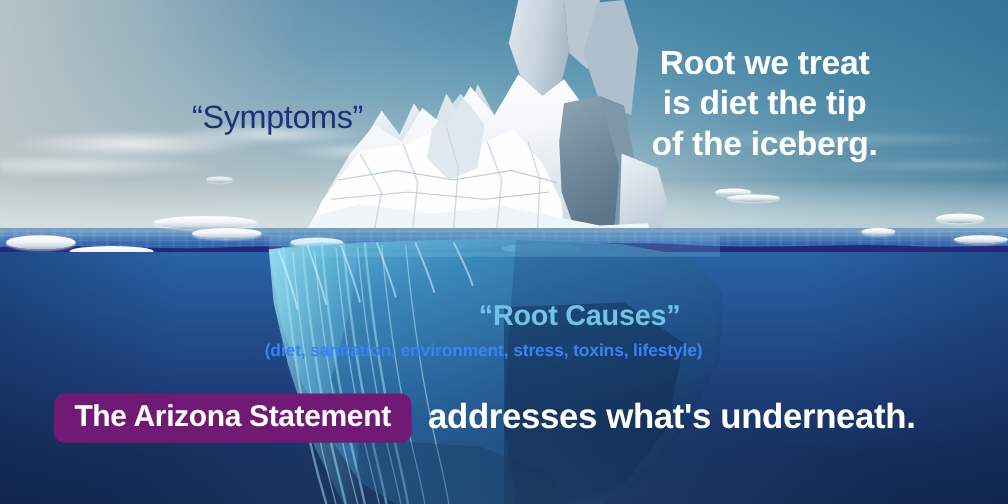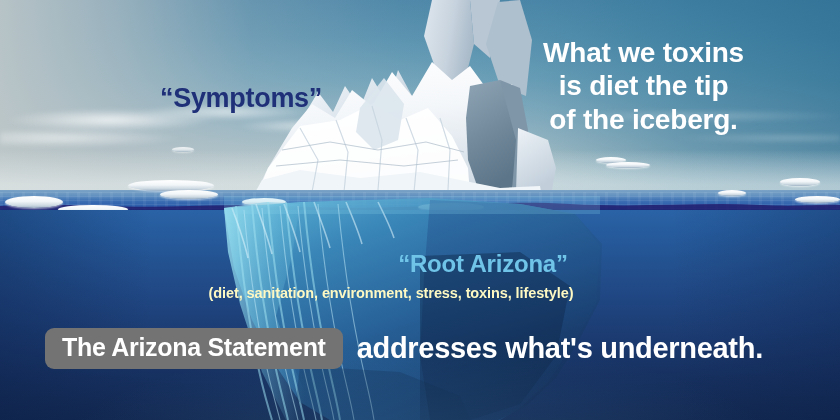--- a/index.html
+++ b/index.html
@@ -142,21 +142,21 @@
     border-radius: 50%;
     background: linear-gradient(to bottom, #ffffff 0%, #f2f6f8 45%, #cdd9e2 78%, #9fb2c4 100%);
     box-shadow: 0 1px 2px rgba(255,255,255,0.6);
   }
 
   
   .t-symptoms {
     position: absolute;
     left: 160px; top: 83px;
     font-size: 27px;
-    font-weight: bold;
+    font-weight: normal;
     color: #1f2f78;
     letter-spacing: -0.3px;
     white-space: nowrap;
   }
   .t-headline {
     position: absolute;
     left: 543px; top: 36px;
     font-size: 28px;
     font-weight: bold;
     line-height: 1.19;
@@ -176,36 +176,37 @@
     letter-spacing: -0.2px;
   }
   .t-root-inner { padding-left: 126px; }
   .t-rootsub {
     position: absolute;
     left: 0; top: 285px;
     width: 756px;
     text-align: center;
     font-size: 14.5px;
     font-weight: bold;
-    color: #fef9c3;
+    color: #3b82f6;
     letter-spacing: -0.1px;
+    padding-left: 12px;
   }
   .t-rootsub-inner { padding-left: 26px; }
 
   
   .bottom-strip {
     position: absolute;
     left: 0; top: 322px;
     width: 840px; height: 52px;
     display: flex;
     align-items: center;
   }
   .badge {
     margin-left: 45px;
-    background: #737373;
+    background: #701a75;
     color: #ffffff;
     font-size: 25px;
     font-weight: bold;
     letter-spacing: -0.3px;
     padding: 7px 17px 9px 17px;
     border-radius: 9px;
     white-space: nowrap;
     line-height: 1;
   }
   .tail {
@@ -370,27 +371,27 @@
 
     <polygon points="420,60 520,56 570,90 556,160 520,208 470,224 420,224" fill="#0f2647" opacity="0.42"></polygon>
     <polygon points="300,170 400,176 460,200 470,224 330,224 296,204" fill="#0f2647" opacity="0.28"></polygon>
   </svg>
 
   <div class="deep-shade"></div>
 
   <div class="t-symptoms">“Symptoms”</div>
 
   <div class="t-headline">
-    <div>What we toxins</div>
+    <div>Root we treat</div>
     <div>is diet the tip</div>
     <div>of the iceberg.</div>
   </div>
 
   <div class="t-root">
-    <span class="t-root-inner">“Root Arizona”</span>
+    <span class="t-root-inner">“Root Causes”</span>
   </div>
 
   <div class="t-rootsub">
     <span class="t-rootsub-inner">(diet, sanitation, environment, stress, toxins, lifestyle)</span>
   </div>
 
   <div class="bottom-strip">
     <span class="badge">The Arizona Statement</span>
     <span class="tail">addresses what's underneath.</span>
   </div>

